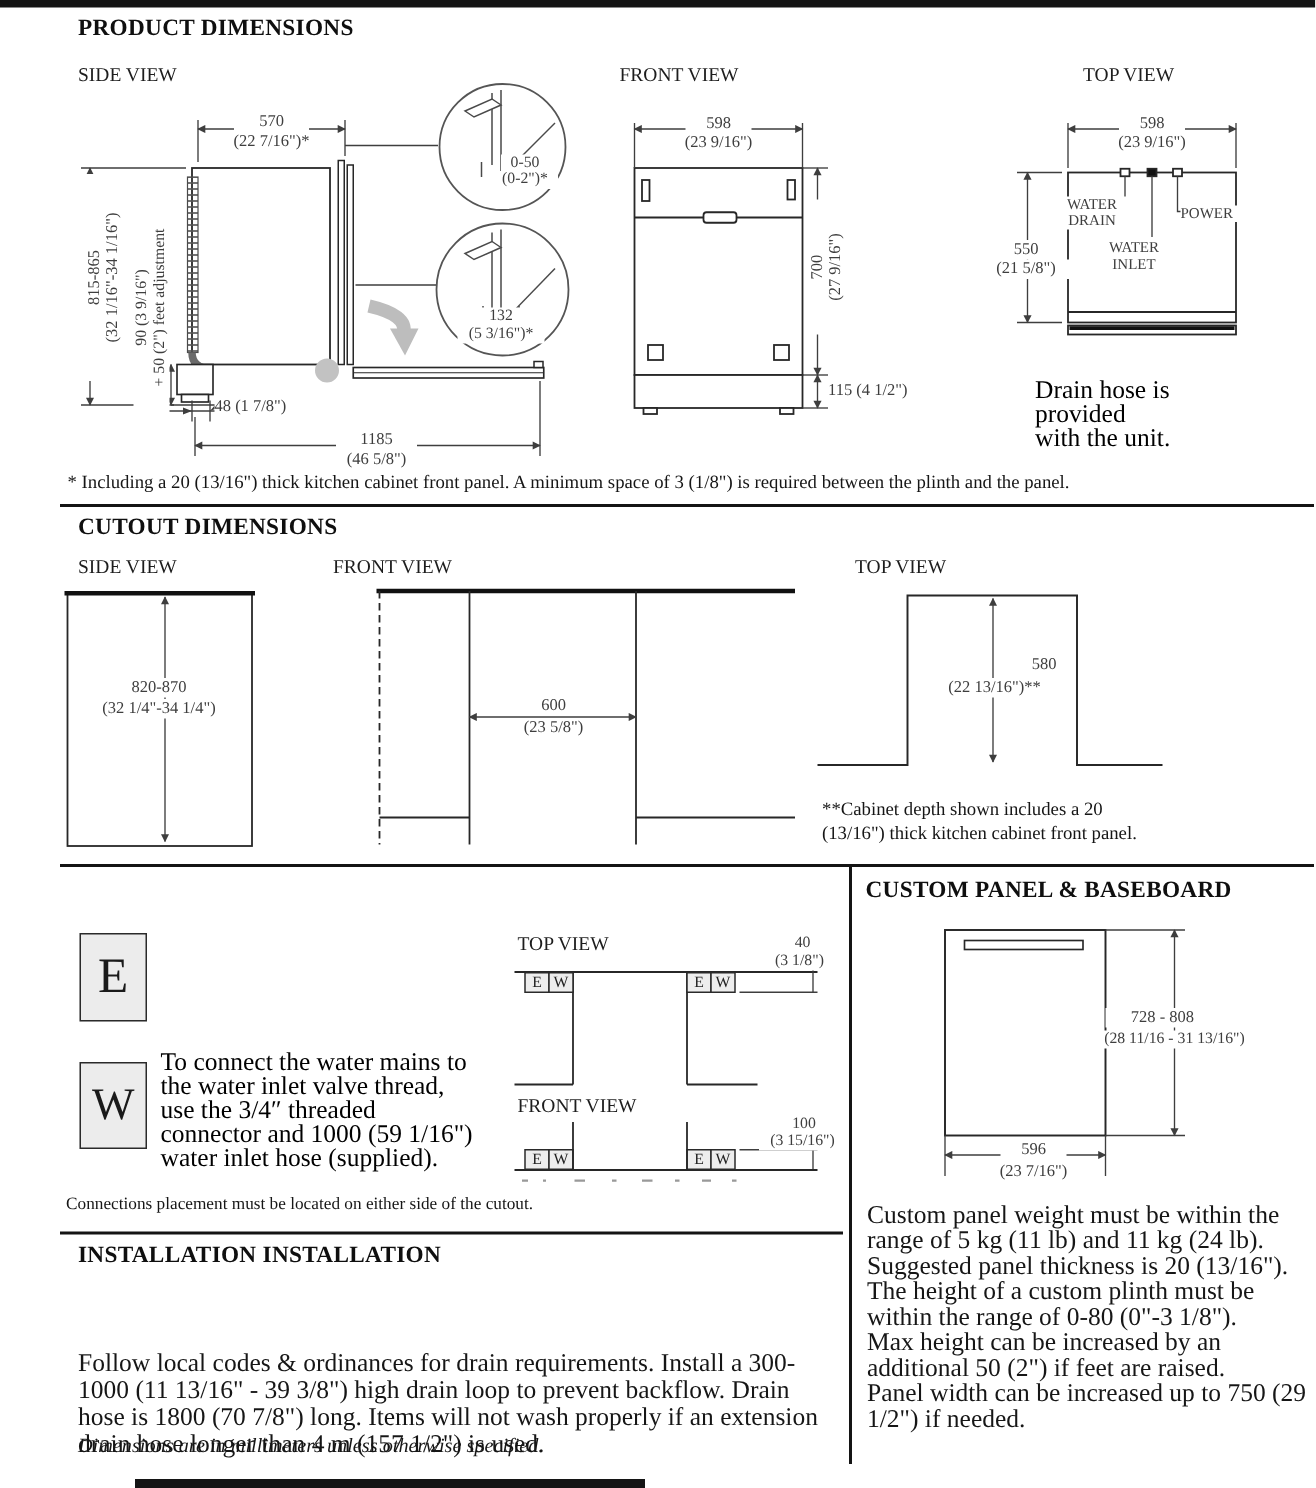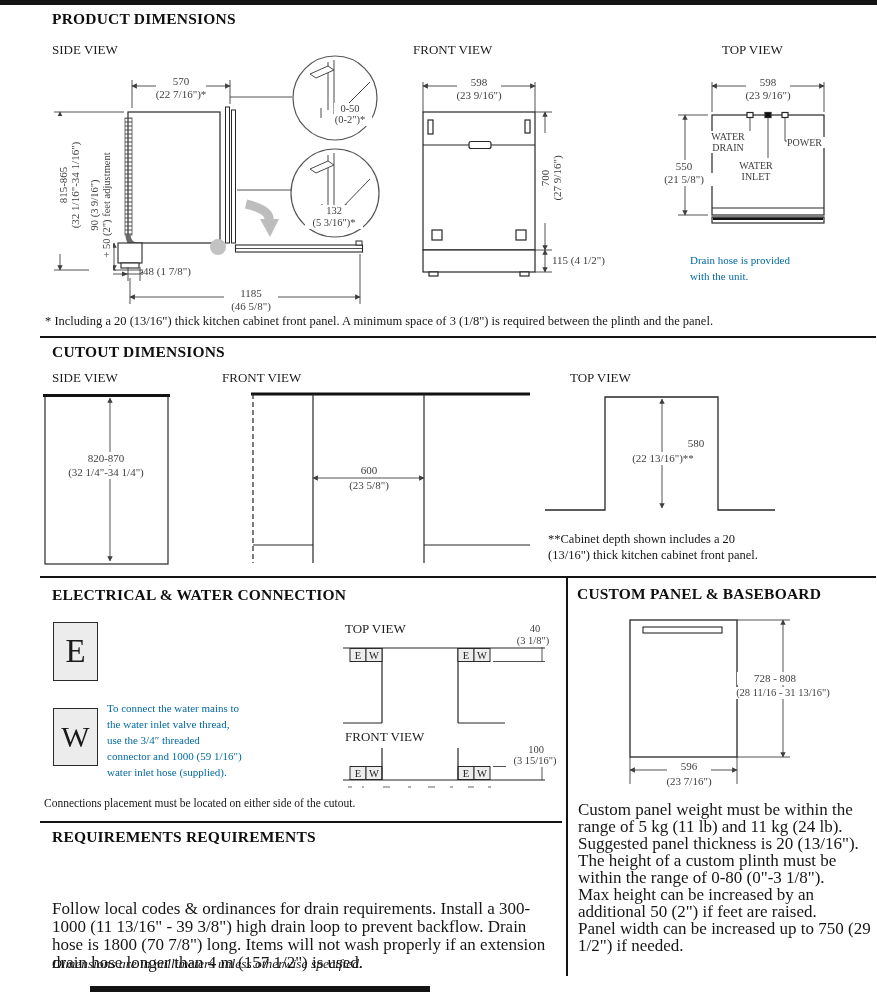--- a/index.html
+++ b/index.html
@@ -11,21 +11,21 @@
   .lft{text-align:left}
   .rotblk{position:absolute;display:flex;flex-direction:column;justify-content:center;text-align:center;font-size:11px;line-height:12px;color:#3e3e3e;background:#fff;transform:rotate(-90deg);white-space:nowrap}
   .lead{position:absolute;font-size:10px;line-height:11px;color:#3e3e3e;text-align:center;background:#fff;white-space:pre-line}
   .body{position:absolute;font-size:17px;line-height:17px;color:#161616}
   .preline{white-space:pre-line}
   .fn{position:absolute;font-size:12.5px;color:#161616;white-space:nowrap}
   .fnw{position:absolute;font-size:12.5px;line-height:16px;color:#161616;white-space:pre-line}
   .rule{position:absolute;background:#141414}
   .ewletter{position:absolute;width:16px;height:13px;line-height:13.5px;font-size:10.5px;text-align:center;color:#222}
   .bigbox{position:absolute;width:43px;background:#ececec;border:1.6px solid #2a2a2a;display:flex;align-items:center;justify-content:center;color:#1a1a1a}
-  .note{position:absolute;font-size:11px;line-height:16px;color:#0369a1;white-space:pre-line}
+  .note{position:absolute;font-size:17px;line-height:16px;color:#000000;white-space:pre-line}
   .foot{position:absolute;font-size:13.5px;font-style:italic;color:#161616;white-space:nowrap}
   svg{position:absolute;overflow:visible}
 </style>
 </head>
 <body>
 
 <div class="page">
 
   <svg width="0" height="0" style="position:absolute">
     <defs>
@@ -226,21 +226,20 @@
     <line x1="124" y1="9" x2="124" y2="118" stroke="#3e3e3e" stroke-width="0.9" marker-start="url(#aS)" marker-end="url(#aE)"></line>
   </svg>
   <div class="dim" style="left:676px;top:437px;width:40px">580</div>
   <div class="dim" style="left:626px;top:452px;width:74px">(22 13/16")**</div>
   <div class="fnw" style="left:548px;top:531px;width:250px">**Cabinet depth shown includes a 20
 (13/16") thick kitchen cabinet front panel.</div>
 
   <div class="rule" style="left:40px;top:576px;width:836px;height:2px"></div>
   <div class="rule" style="left:566px;top:576px;width:2px;height:400px"></div>
 
-  <div class="ttl" style="left:52px;top:586px">ELECTRICAL &amp; WATER CONNECTION</div>
 
   <div class="bigbox" style="left:53px;top:622px;height:57px;font-size:33px">
     <span>E</span>
   </div>
 
   <div class="bigbox" style="left:53px;top:708px;height:56px;font-size:30px">
     <span>W</span>
   </div>
   <div class="note" style="left:107px;top:700px;width:230px">To connect the water mains to
 the water inlet valve thread,
@@ -316,19 +315,19 @@
   <div class="dim" style="left:737px;top:672px;width:76px">728 - 808</div>
   <div class="dim dimS" style="left:723px;top:687px;width:120px">(28 11/16 - 31 13/16")</div>
   <div class="dim" style="left:667px;top:760px;width:44px">596</div>
   <div class="dim" style="left:659px;top:775px;width:60px">(23 7/16")</div>
   <div class="body preline" style="left:578px;top:801px;width:294px">Custom panel weight must be within the range of 5 kg (11 lb) and 11 kg (24 lb). Suggested panel thickness is 20 (13/16").
 The height of a custom plinth must be within the range of 0-80 (0"-3 1/8").
 Max height can be increased by an additional 50 (2") if feet are raised.
 Panel width can be increased up to 750 (29 1/2") if needed.</div>
 
   <div class="rule" style="left:40px;top:821px;width:522px;height:2px"></div>
-  <div class="ttl" style="left:52px;top:828px">REQUIREMENTS REQUIREMENTS</div>
+  <div class="ttl" style="left:52px;top:828px">INSTALLATION INSTALLATION</div>
   <div class="body" style="left:52px;top:900px;width:508px;line-height:18px">Follow local codes &amp; ordinances for drain requirements. Install a 300-1000 (11 13/16" - 39 3/8") high drain loop to prevent backflow. Drain hose is 1800 (70 7/8") long. Items will not wash properly if an extension drain hose longer than 4 m (157 1/2") is used.</div>
 
   <div class="foot" style="left:52px;top:956px">Dimensions are in millimeters unless otherwise specified.</div>
   <div class="rule" style="left:90px;top:986px;width:340px;height:6px"></div>
 
 </div>
 
 </body></html>

